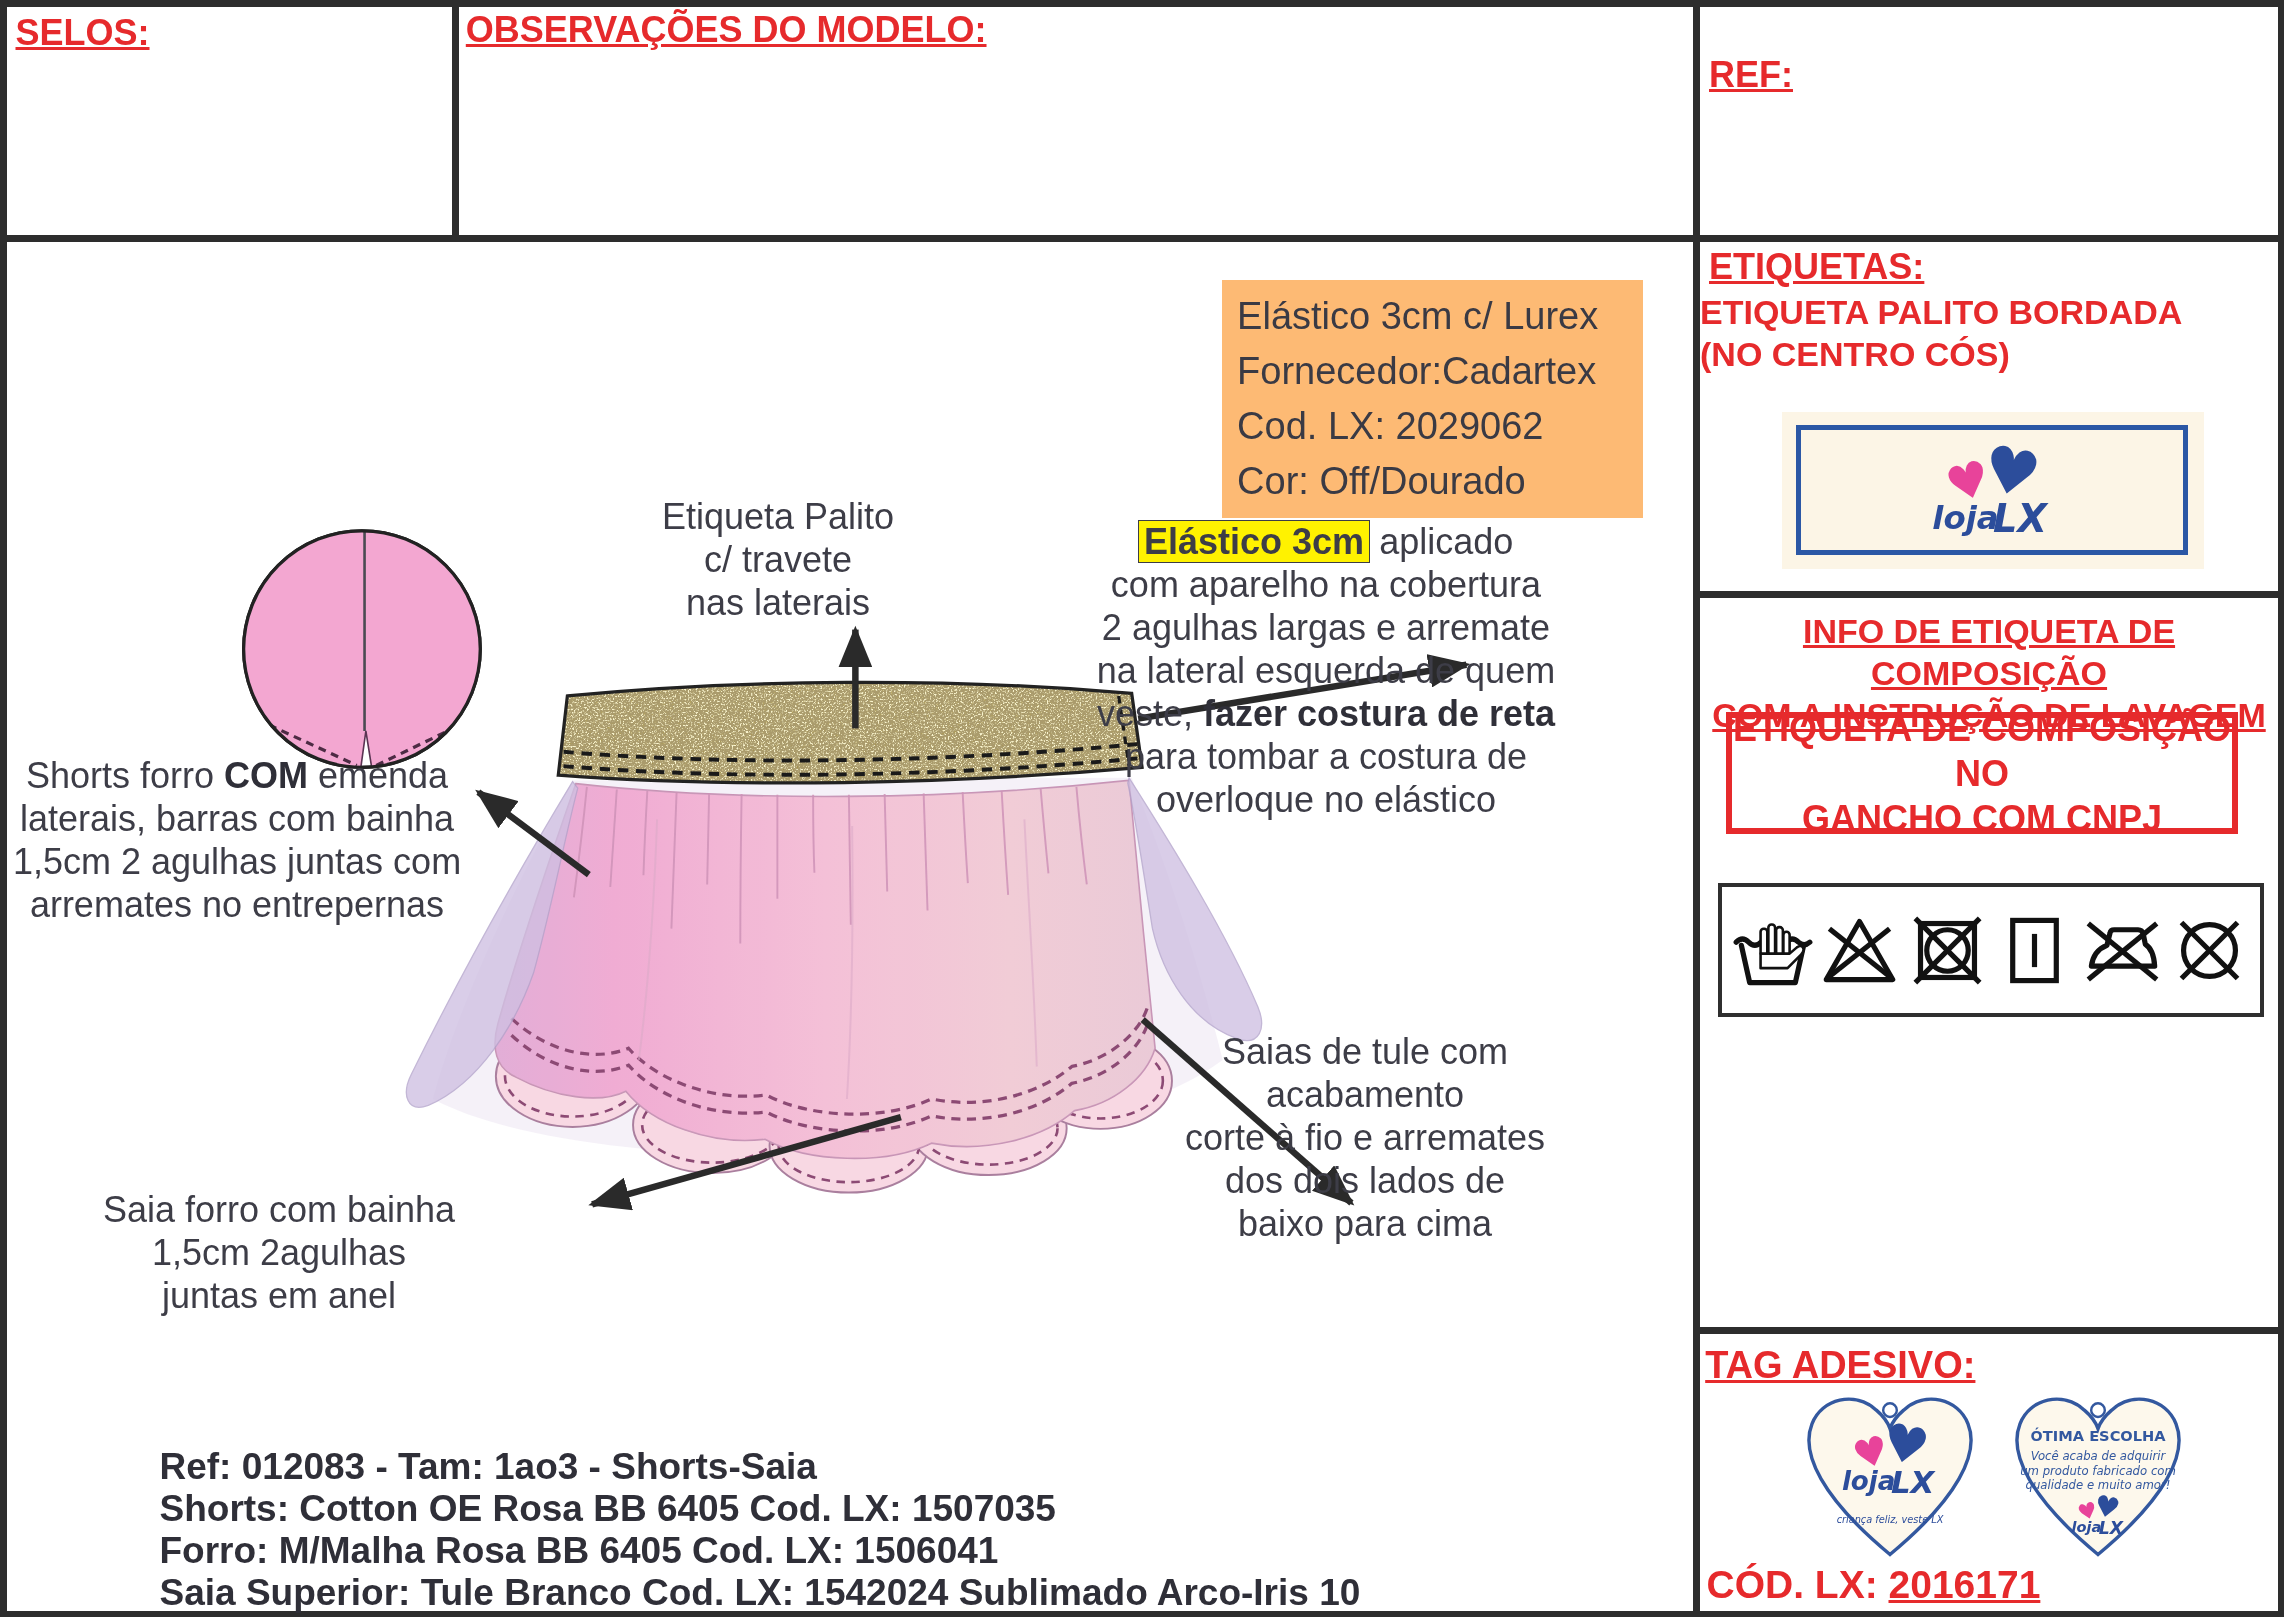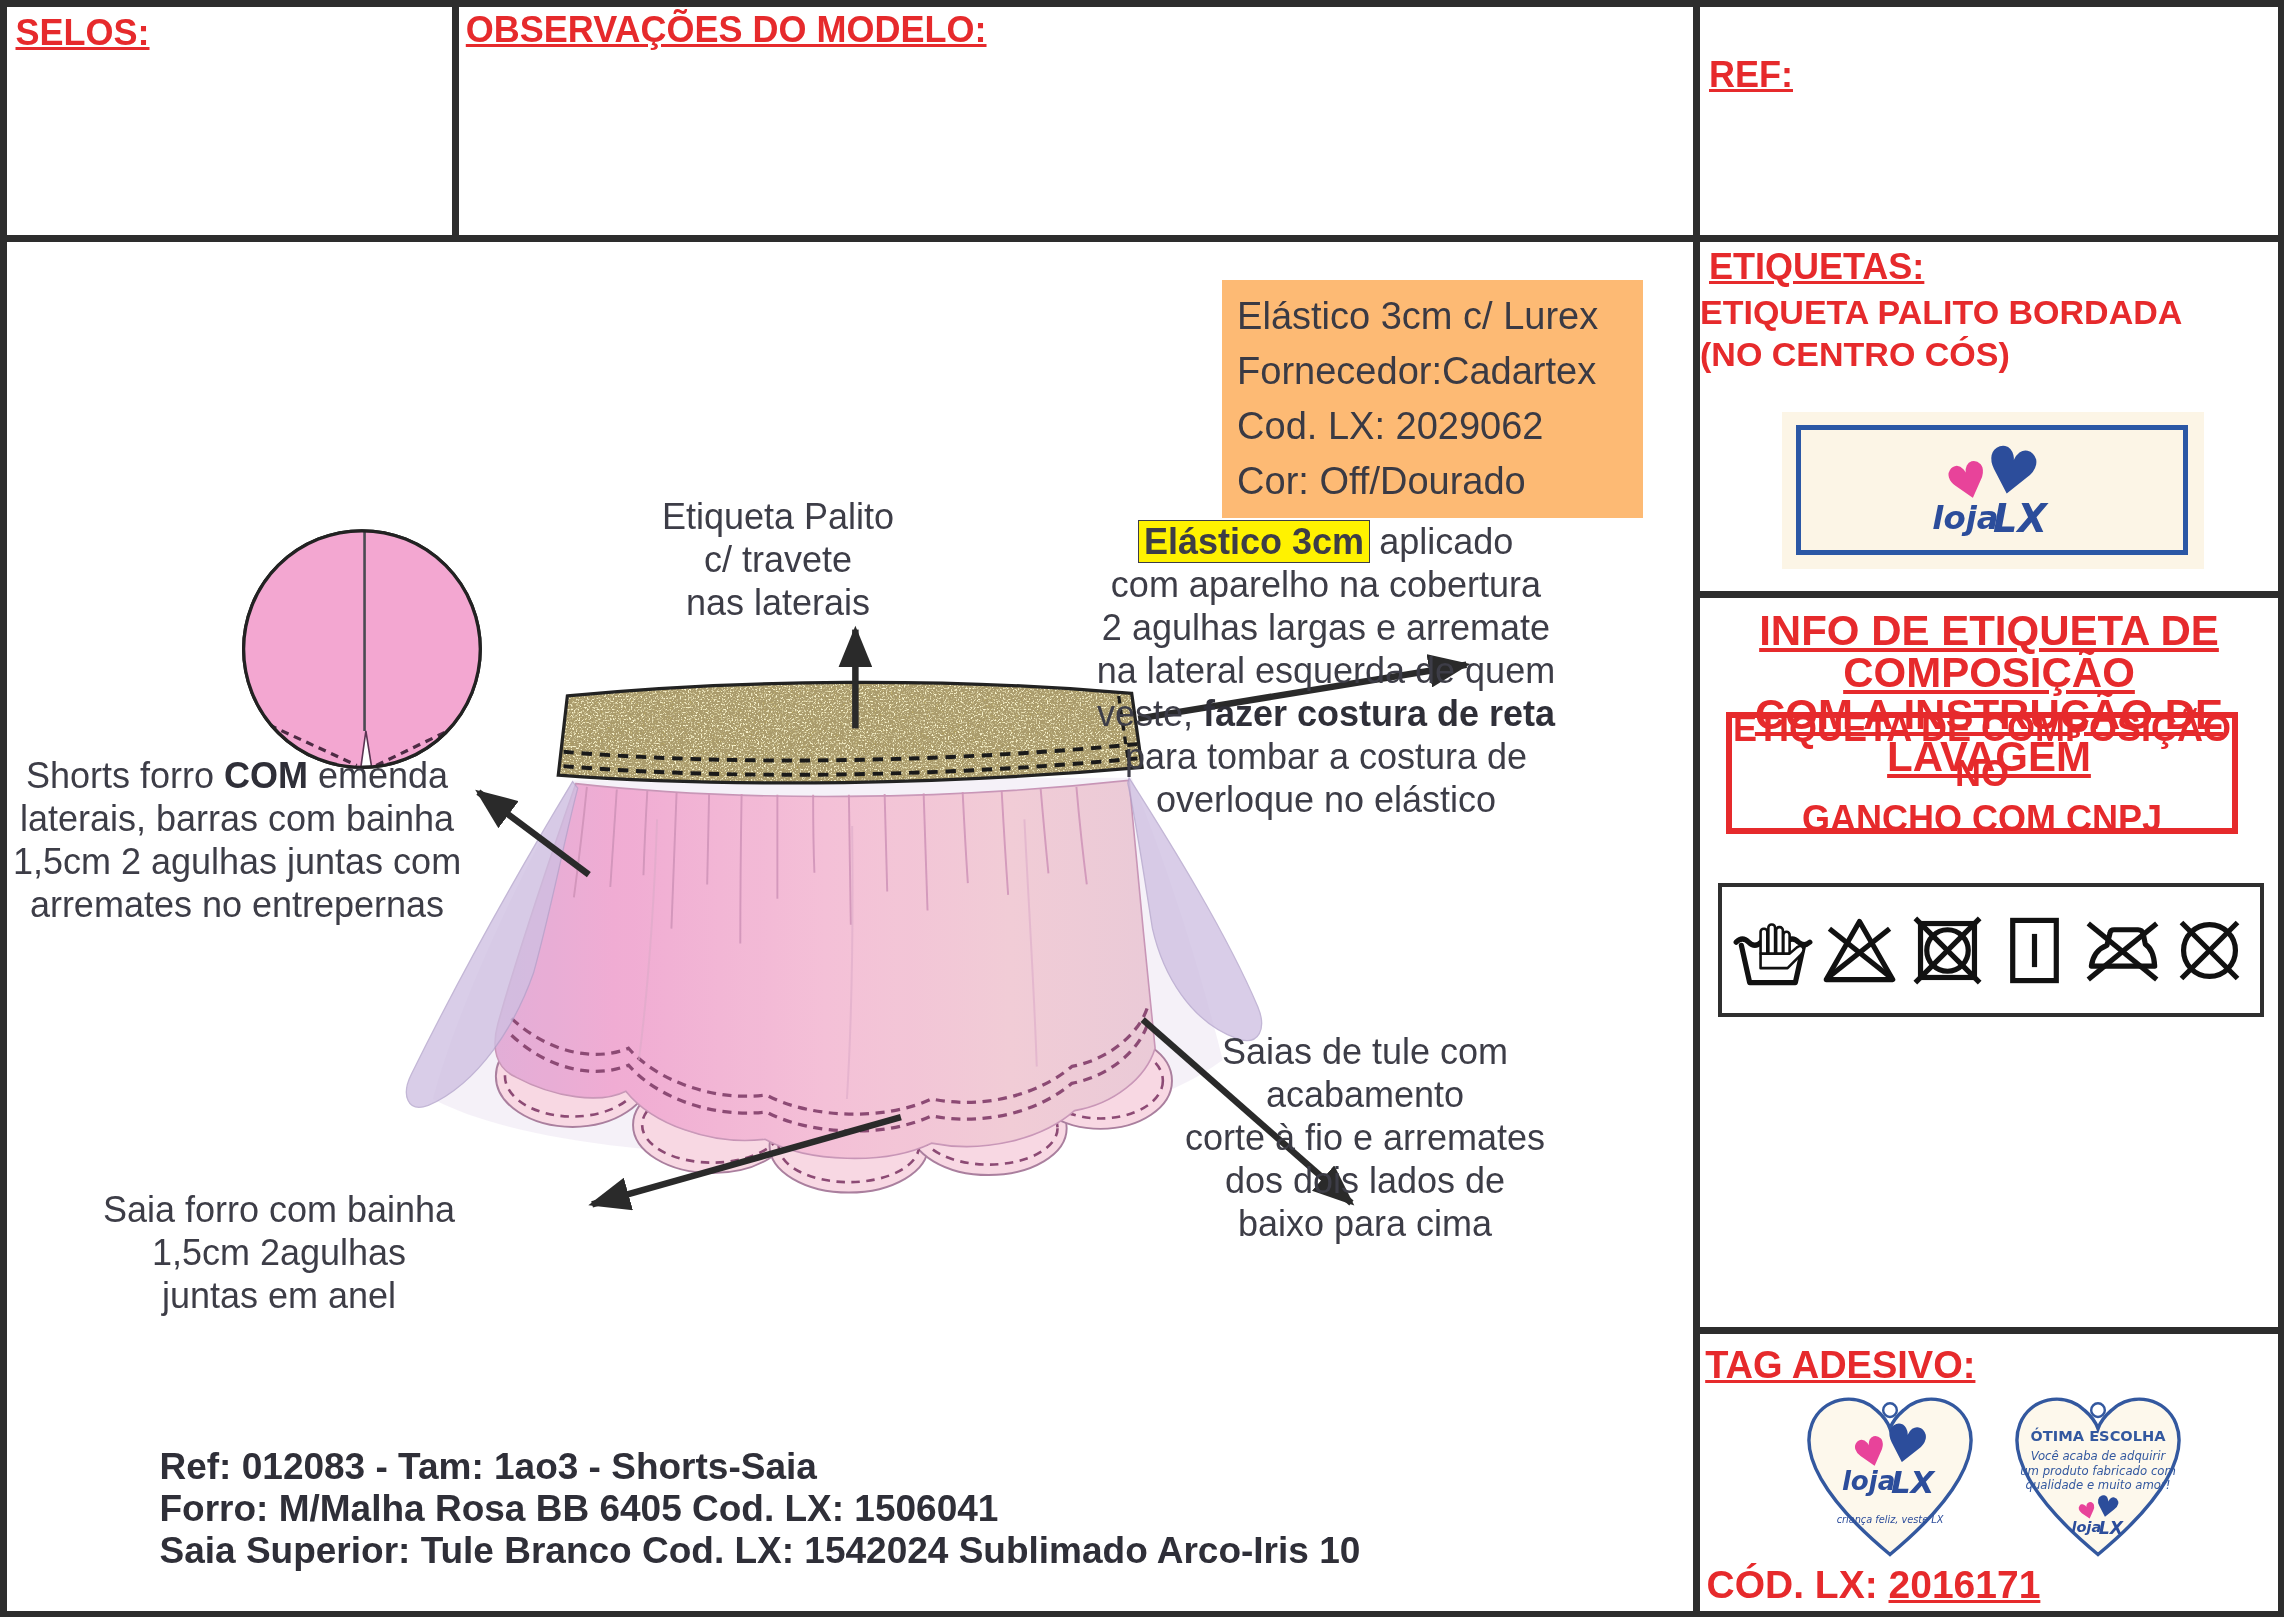--- a/index.html
+++ b/index.html
@@ -221,20 +221,21 @@
     <div class="ann abs" style="left:1131px;top:788px;width:455px;">
       <div>Saias de tule com</div>
       <div>acabamento</div>
       <div>corte à fio e arremates</div>
       <div>dos dois lados de</div>
       <div>baixo para cima</div>
     </div>
 
     <div id="footer" class="abs" style="left:153px;top:1204px;width:1300px;">
       <div>Ref: 012083 - Tam: 1ao3 - Shorts-Saia</div>
+      <div>Shorts: Cotton OE Rosa BB 6405 Cod. LX: 1507035</div>
       <div>Forro: M/Malha Rosa BB 6405 Cod. LX: 1506041</div>
       <div>Saia Superior: Tule Branco Cod. LX: 1542024 Sublimado Arco-Iris 10</div>
     </div>
   </div>
 
   <div class="abs" style="left:1700px;top:242px;width:578px;height:350px">
     <div class="redhead abs" style="left:9px;top:3.9px">ETIQUETAS:</div>
     <div class="redcenter abs" style="left:0;top:49px;width:578px;">
       <div>ETIQUETA PALITO BORDADA</div>
       <div>(NO CENTRO CÓS)</div>
@@ -242,21 +243,21 @@
     <div class="cream abs" style="left:82px;top:170px;width:422px;height:157px;">
       <div class="abs" style="left:14.3px;top:13px;width:382px;height:120px;border:5.8px solid #2b57a5;background:#fcf5e6;display:flex;align-items:center;justify-content:center;">
         <svg viewBox="0 0 220 140" width="162" height="103">
           <use href="#lojalx-g"></use>
         </svg>
       </div>
     </div>
   </div>
 
   <div class="abs" style="left:1700px;top:598px;width:578px;height:729px">
-    <div class="abs" style="left:0;top:11.7px;width:578px;text-align:center;color:#e62a2c;font-weight:bold;font-size:42px;line-height:42px;">
+    <div class="abs" style="left:0;top:11.7px;width:578px;text-align:center;color:#e62a2c;font-weight:bold;font-size:34px;line-height:42px;">
       <div style="text-decoration:underline">INFO DE ETIQUETA DE COMPOSIÇÃO</div>
       <div style="text-decoration:underline">COM A INSTRUÇÃO DE LAVAGEM</div>
     </div>
     <div id="redbox" class="abs" style="left:26px;top:114px;width:500px;height:110px;">
       <div>ETIQUETA DE COMPOSIÇÃO NO</div>
       <div>GANCHO COM CNPJ</div>
     </div>
     <div id="carebox" class="abs" style="left:18px;top:285px;width:520px;height:116px;">
 
       <svg viewBox="0 0 160 160" width="83" height="83" fill="none" stroke="#111" stroke-width="10" stroke-linecap="round" stroke-linejoin="round">

